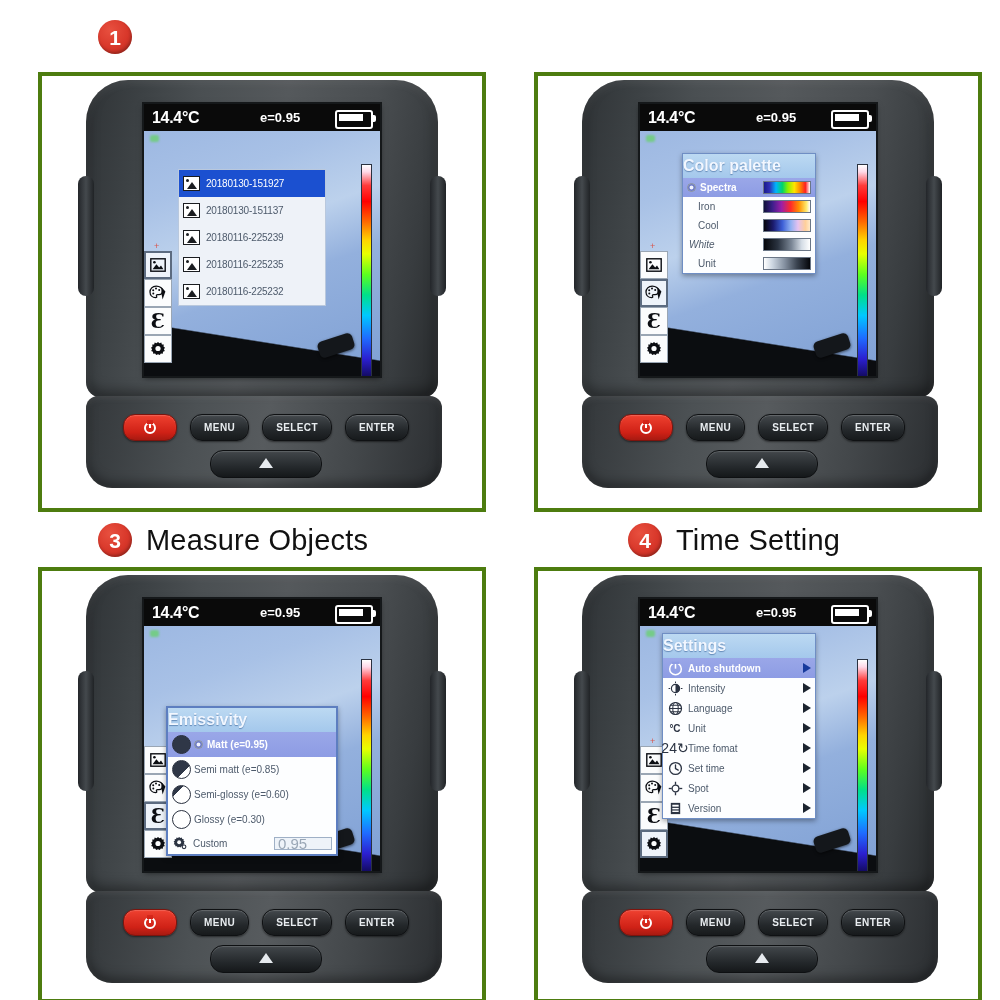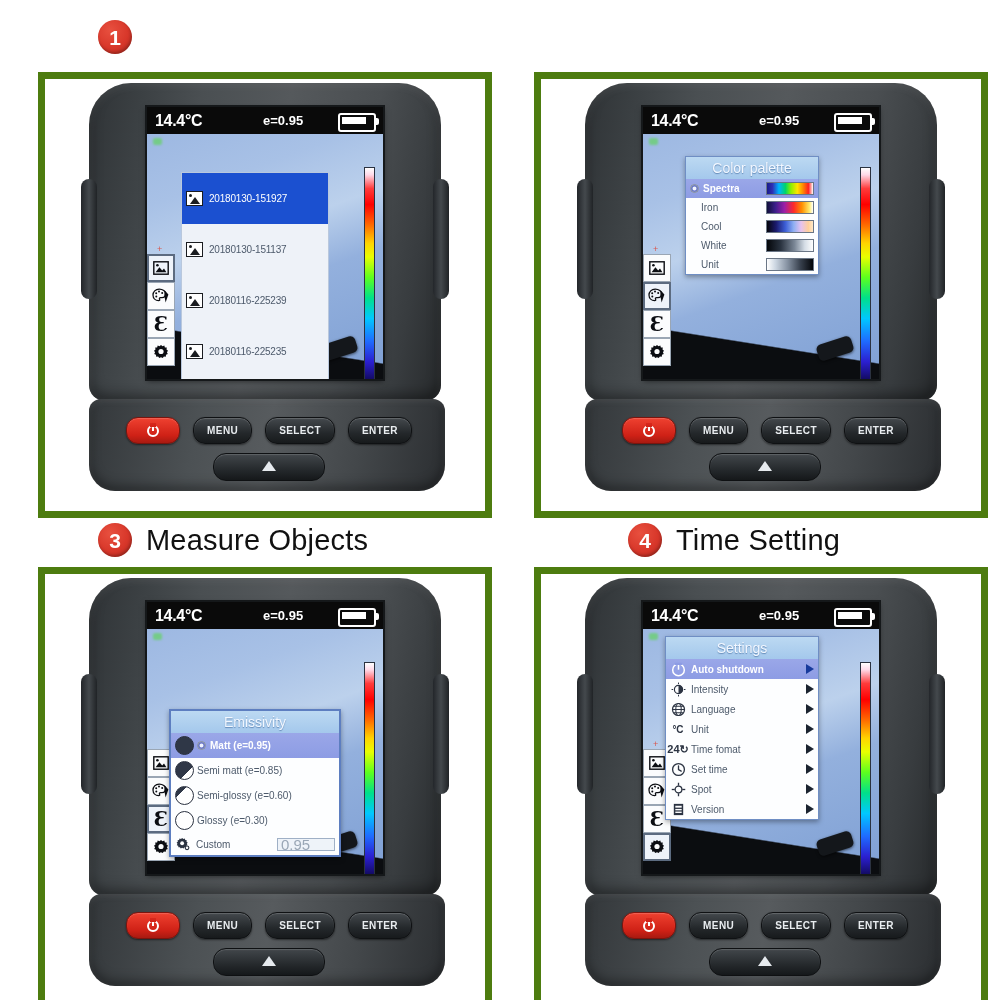--- a/index.html
+++ b/index.html
@@ -20,21 +20,21 @@
     width:34px;height:34px;border-radius:50%;
     background:radial-gradient(circle at 36% 30%, #e8503f 0%, #d8372a 55%, #b92b20 100%);
     color:#fff;font-size:21px;font-weight:bold;
     display:flex;align-items:center;justify-content:center;
     line-height:1;box-shadow:inset -1px -2px 3px rgba(0,0,0,.25);
   }
   .head-title{font-size:29px;color:#111;letter-spacing:.2px;white-space:nowrap;}
 
   
   .frame{
-    position:absolute;border:7px solid #4d7c0f;background:#701a75;
+    position:absolute;border:4px solid #4d7c0f;background:#701a75;
     overflow:hidden;
   }
   .photo{position:absolute;left:0;top:0;right:0;bottom:0;background:#fff;}
 
   
   .device{
     position:absolute;left:50%;transform:translateX(-50%);
     width:352px;top:4px;
   }
   .dev-top{
@@ -120,29 +120,29 @@
   .rail .ri svg{display:block;}
   .rail .eps{font-size:20px;font-weight:bold;line-height:1;font-family:"DejaVu Serif", serif;}
 
   
   .popup{
     position:absolute;background:#fdfeff;border:1px solid #6f8ec4;
     box-shadow:0 2px 5px rgba(0,0,0,.35);
   }
   .popup-title{
     background:linear-gradient(180deg,#bcd9f2,#a4c8ec);
-    color:#f2f7ff;font-size:14px;font-weight:normal;text-align:center;
+    color:#f2f7ff;font-size:16px;font-weight:bold;
     padding:3px 0;text-shadow:0 1px 1px rgba(70,110,160,.7);
   }
   .row{display:flex;align-items:center;font-size:10px;color:#4d5a6b;padding:3px 4px;box-sizing:border-box;}
   .row.sel{background:linear-gradient(180deg,#9aa7e8,#8d9ce4);color:#ffffff;font-weight:bold;}
 
   
   .filelist{border:1px solid #b9c8dd;background:#eef2f8;}
-  .filelist .row{padding:18px 4px;gap:6px;}
+  .filelist .row{padding:6px 4px;gap:6px;}
   .filelist .row.sel{background:#1b50d0;color:#fff;font-weight:normal;}
   .thumbicon{
     width:17px;height:15px;border:1px solid #1a1c20;background:#fff;
     box-sizing:border-box;display:flex;align-items:flex-end;justify-content:center;position:relative;flex:none;
   }
   .thumbicon .mtn{width:0;height:0;border-left:5px solid transparent;border-right:5px solid transparent;border-bottom:7px solid #1a1c20;margin-bottom:1px;}
   .thumbicon .sun{position:absolute;left:2px;top:2px;width:3px;height:3px;border-radius:50%;background:#1a1c20;}
   .fname{font-size:10px;letter-spacing:-.2px;white-space:nowrap;}
 
   
@@ -166,21 +166,21 @@
     margin-left:auto;width:58px;height:13px;border:1px solid #9fb0c6;background:#eef3f9;
     font-size:15px;color:#9aa7b6;display:flex;align-items:center;padding-left:3px;box-sizing:border-box;
   }
 
   
   .set-ico{width:16px;height:16px;flex:none;margin-right:5px;display:flex;align-items:center;justify-content:center;color:#2b3342;}
   .row.sel .set-ico{color:#ffffff;}
   .arrow{margin-left:auto;width:0;height:0;border-top:5px solid transparent;border-bottom:5px solid transparent;border-left:8px solid #1c2430;flex:none;}
   .row.sel .arrow{border-left-color:#173a9c;}
   .unit-txt{font-size:10px;font-weight:bold;}
-  .tf-txt{font-size:11px;font-weight:bold;}
+  .tf-txt{font-size:14px;font-weight:normal;}
 
   
   .btnrow{display:flex;align-items:center;justify-content:center;gap:13px;}
   .btn{
     height:25px;border-radius:12px;
     background:linear-gradient(180deg,#44494d,#24282b 60%,#171a1c);
     border:1px solid #0f1113;color:#e9edf0;font-size:10px;font-weight:bold;
     display:flex;align-items:center;justify-content:center;padding:0 13px;
     box-shadow:inset 0 1px 1px rgba(255,255,255,.18), 0 1px 2px rgba(0,0,0,.5);
     letter-spacing:.4px;
@@ -386,21 +386,21 @@
                     <span class="sw sw-spectra"></span>
                   </div>
                   <div class="row" style="padding-left:15px;gap:12px;">
                     <span>Iron</span>
                     <span class="sw sw-iron"></span>
                   </div>
                   <div class="row" style="padding-left:15px;">
                     <span>Cool</span>
                     <span class="sw sw-cool"></span>
                   </div>
-                  <div class="row" style="padding-left:15px;">
+                  <div class="row" style="padding-left:6px;font-style:italic;">
                     <span>White</span>
                     <span class="sw sw-white"></span>
                   </div>
                   <div class="row" style="padding-left:15px;">
                     <span>Unit</span>
                     <span class="sw sw-black"></span>
                   </div>
                 </div>
               </div>
             </div>

